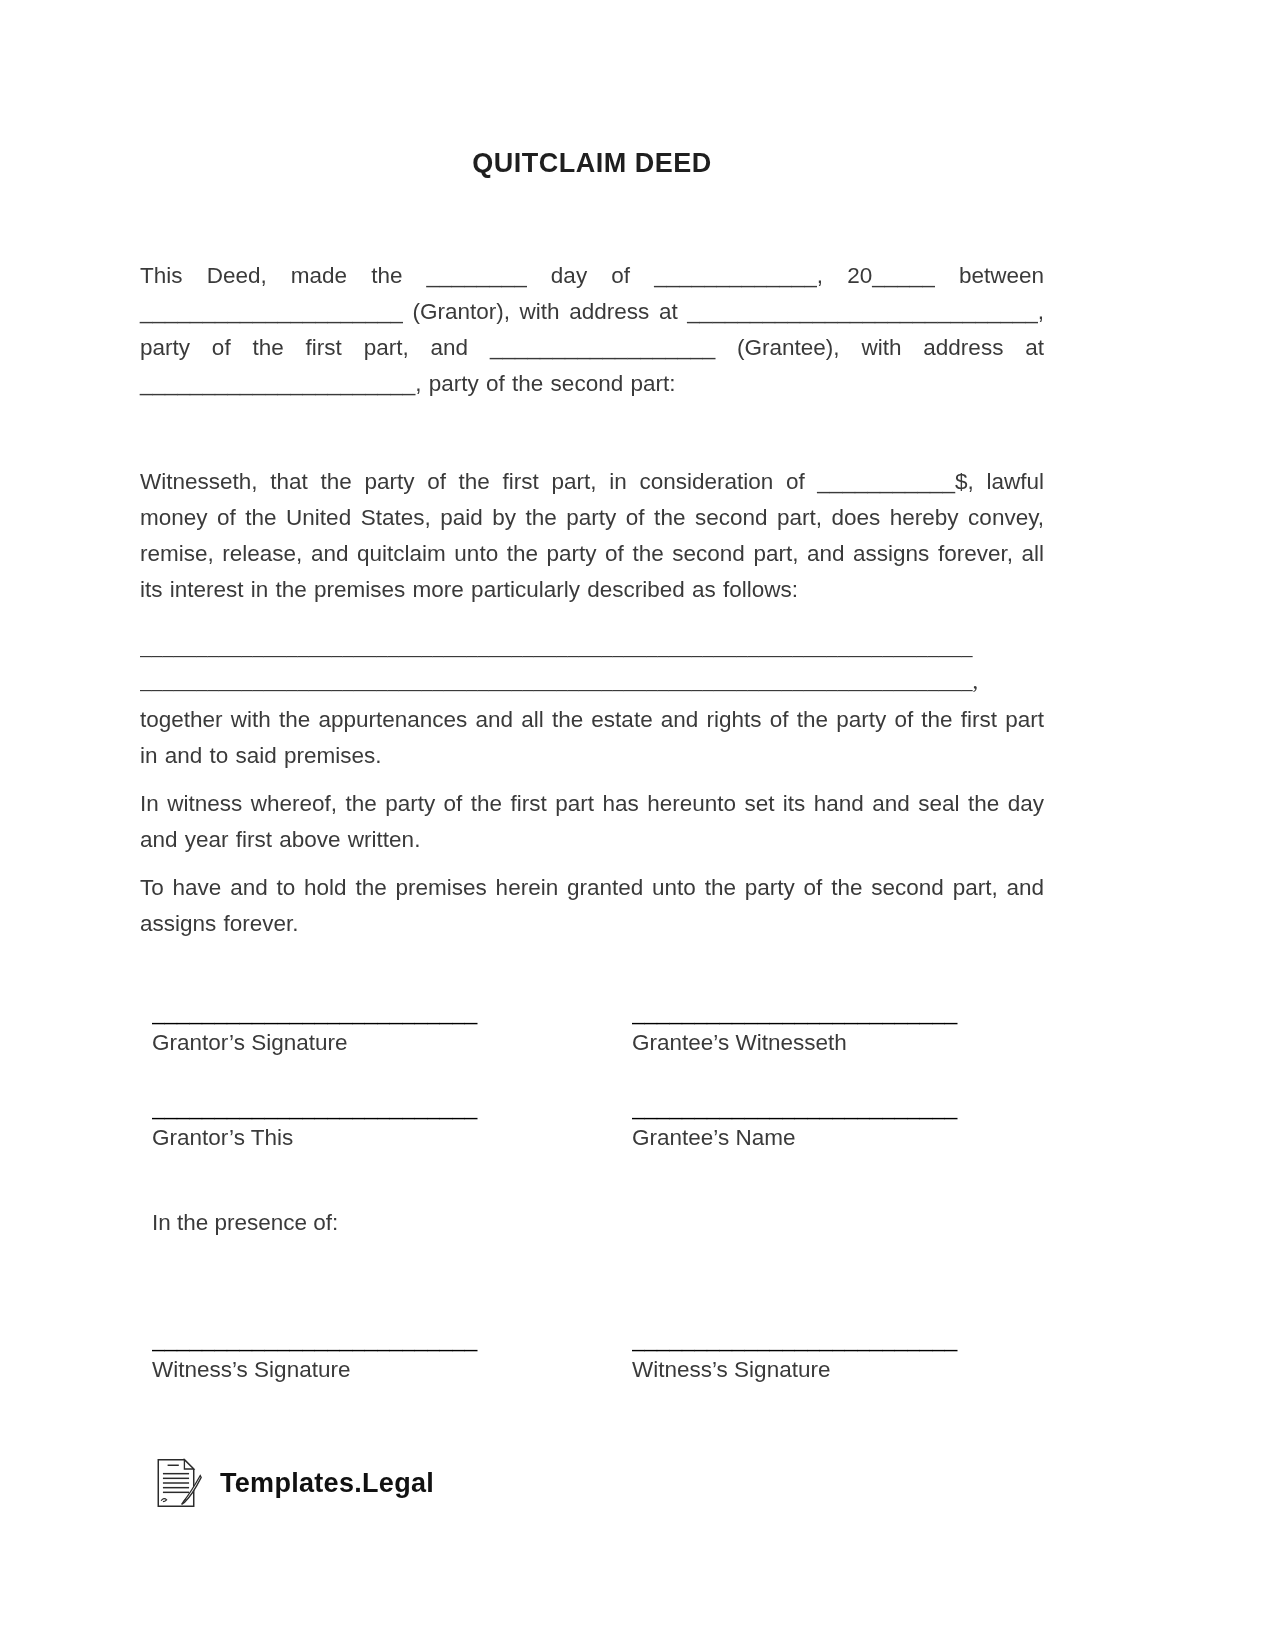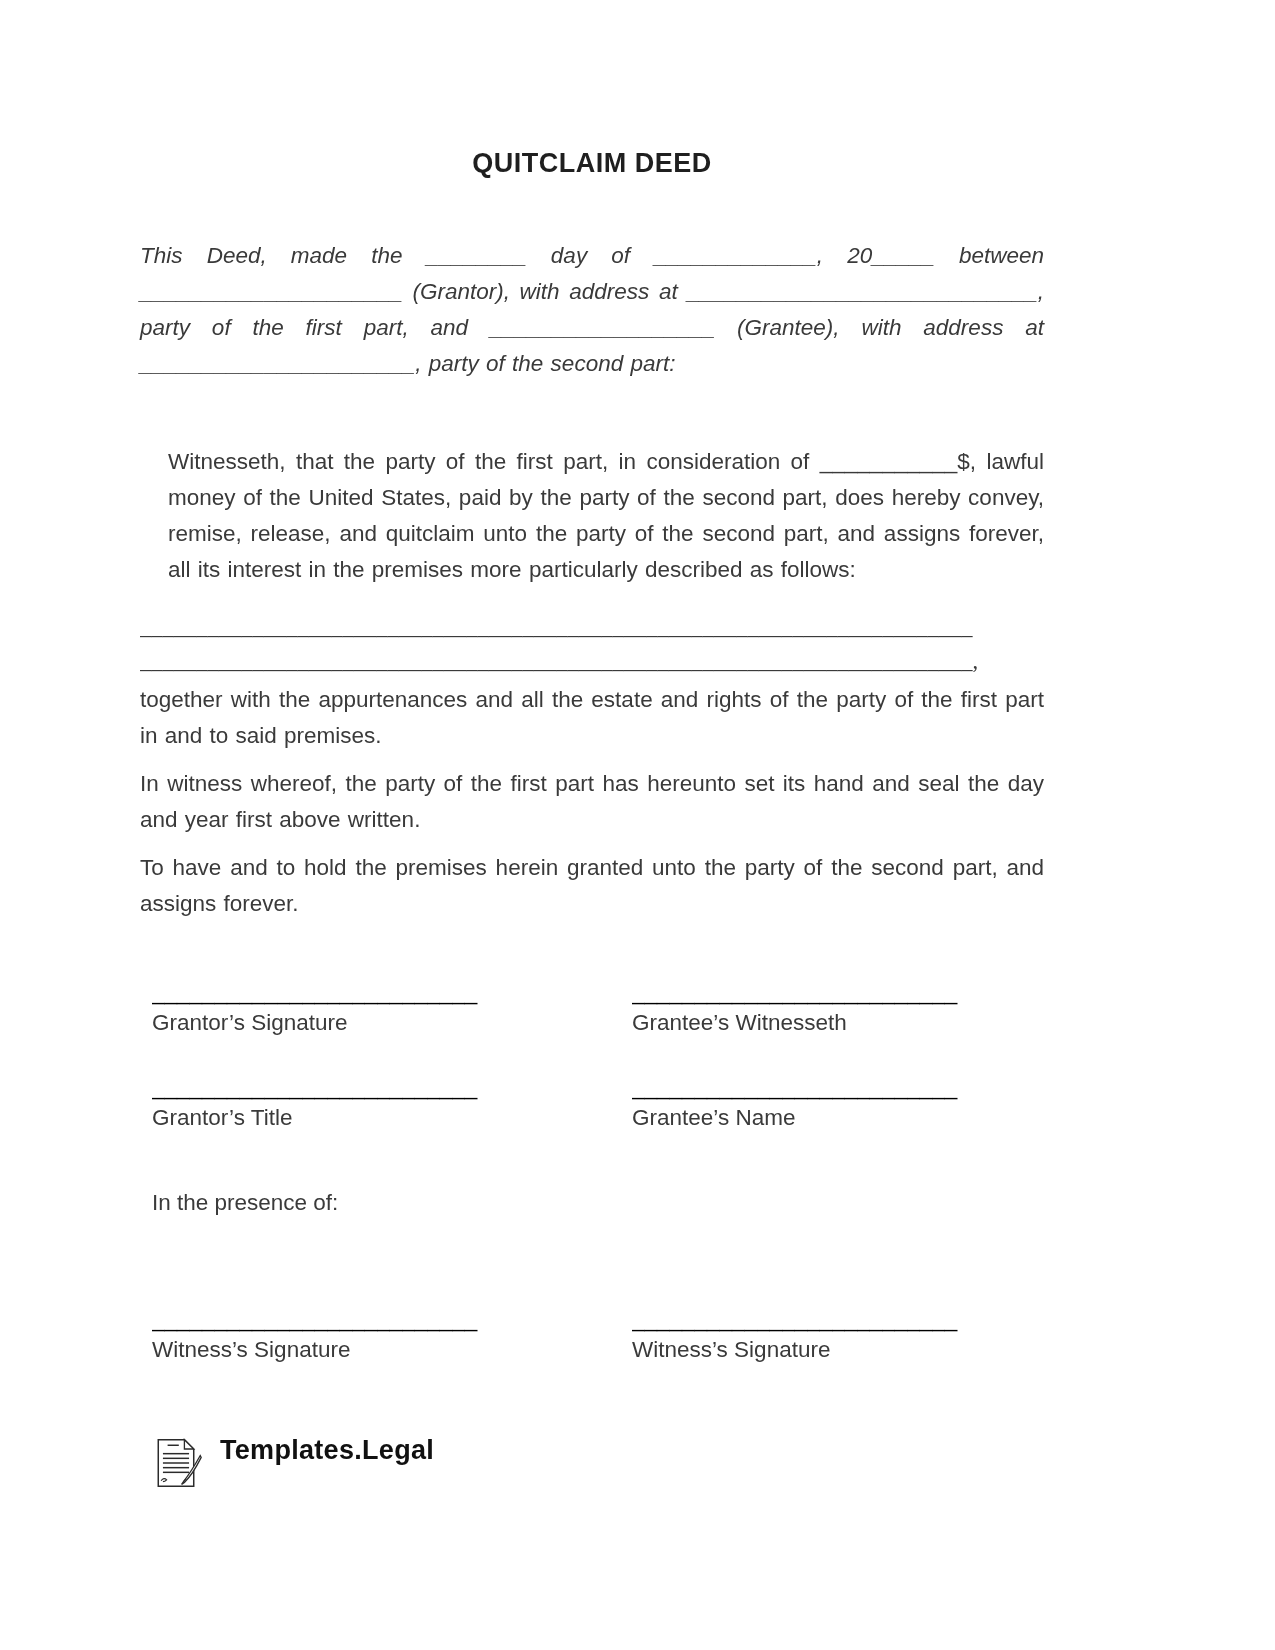--- a/index.html
+++ b/index.html
@@ -27,22 +27,22 @@
     text-align: center;
     letter-spacing: 0.5px;
     line-height: 34px;
   }
   .body-par {
     margin: 0;
     text-align: justify;
     line-height: 36px;
     word-spacing: 1px;
   }
-  .par-intro      { margin-top: 58px; font-style: italic; }
-  .par-witnesseth { margin-top: 62px; margin-left: 28px; }
+  .par-intro      { margin-top: 78px; }
+  .par-witnesseth { margin-top: 62px; }
   .par-together   { margin-top: 4px; }
   .par-tohave     { margin-top: 12px; }
   .par-inwitness  { margin-top: 12px; }
   .blank-full {
     margin-top: 22px;
     line-height: 34px;
     white-space: nowrap;
     overflow: hidden;
     font-family: Liberation Serif, serif;
   }
@@ -71,21 +71,21 @@
   .sig-label { line-height: 30px; }
   .presence-label {
     margin-top: 55px;
     padding-left: 12px;
     line-height: 30px;
   }
   .footer-logo {
     margin-top: 70px;
     padding-left: 8px;
     display: flex;
-    align-items: flex-start;
+    align-items: center;
     gap: 16px;
   }
   .logo-icon svg { display: block; }
   .brand-text {
     font-size: 27px;
     font-weight: 700;
     color: #111111;
     letter-spacing: 0.3px;
   }
 </style>
@@ -120,21 +120,21 @@
       </div>
       <div class="sig-cell">
         <div class="sig-line">__________________________</div>
         <div class="sig-label">Grantee’s Witnesseth</div>
       </div>
     </div>
 
     <div class="sig-grid sig-row-names">
       <div class="sig-cell">
         <div class="sig-line">__________________________</div>
-        <div class="sig-label">Grantor’s Title</div>
+        <div class="sig-label">Grantor’s This</div>
       </div>
       <div class="sig-cell">
         <div class="sig-line">__________________________</div>
         <div class="sig-label">Grantee’s Name</div>
       </div>
     </div>
 
     <div class="presence-label">In the presence of:</div>
 
     <div class="sig-grid sig-row-witness">

